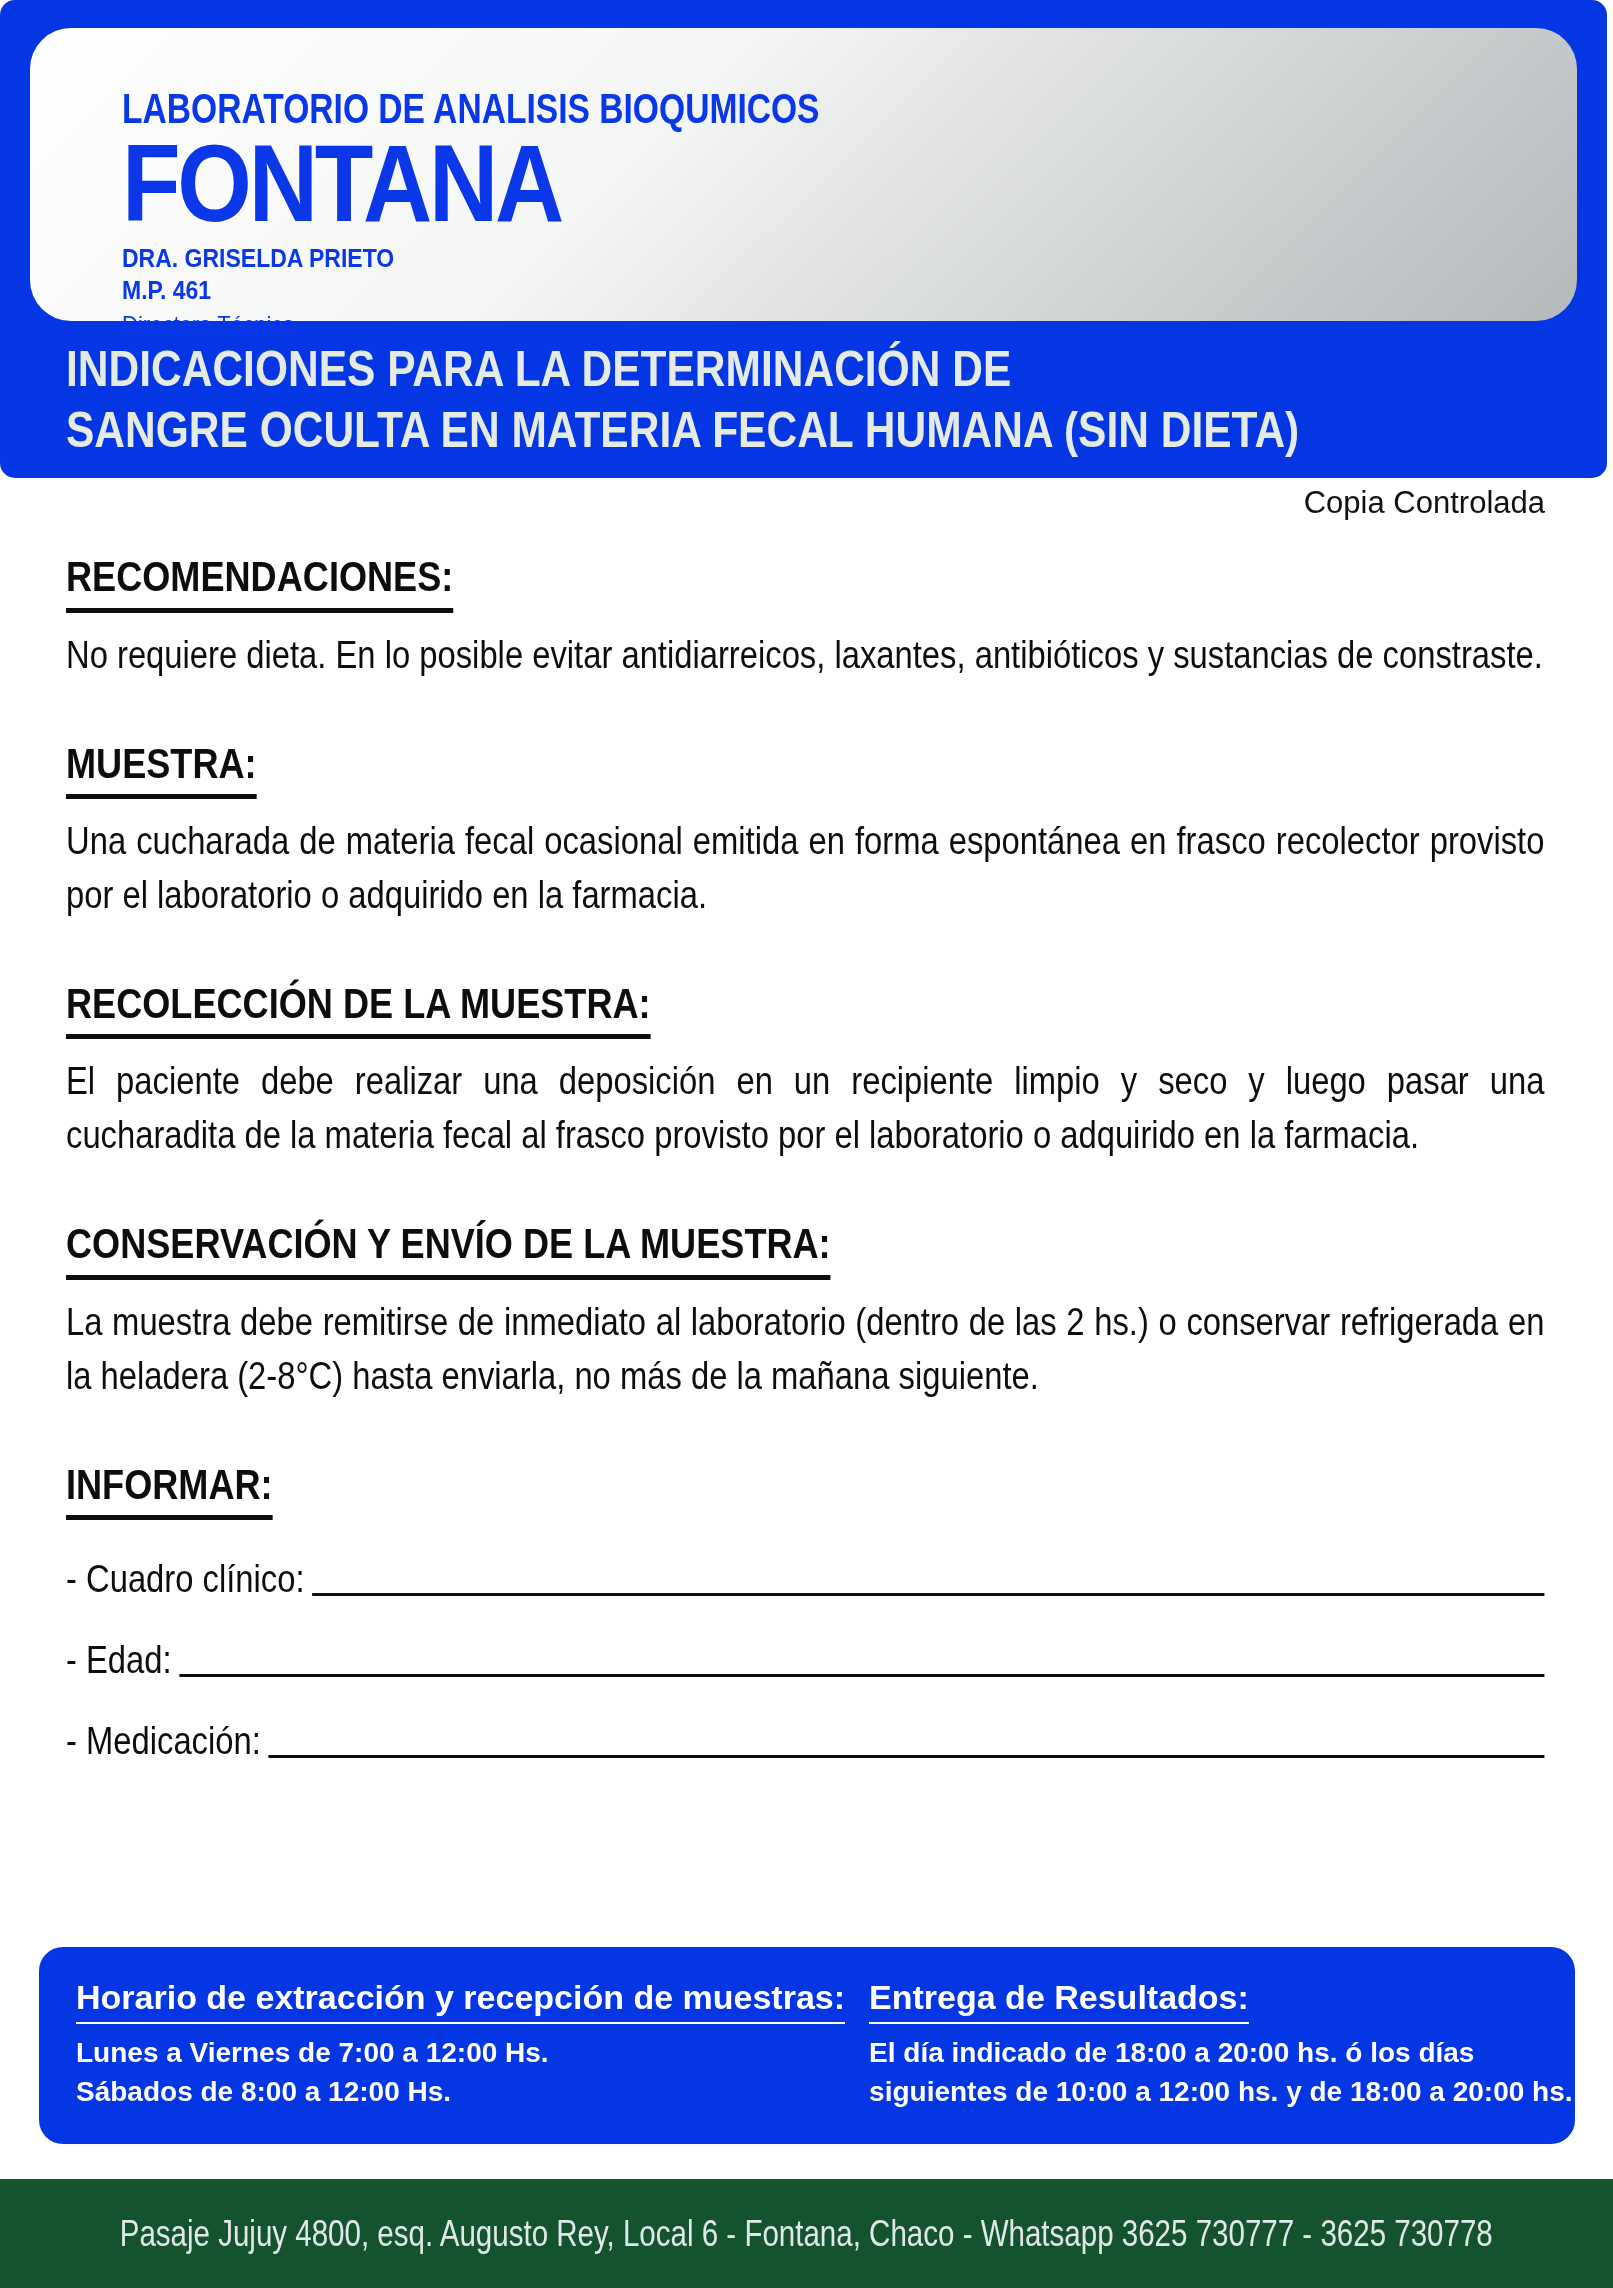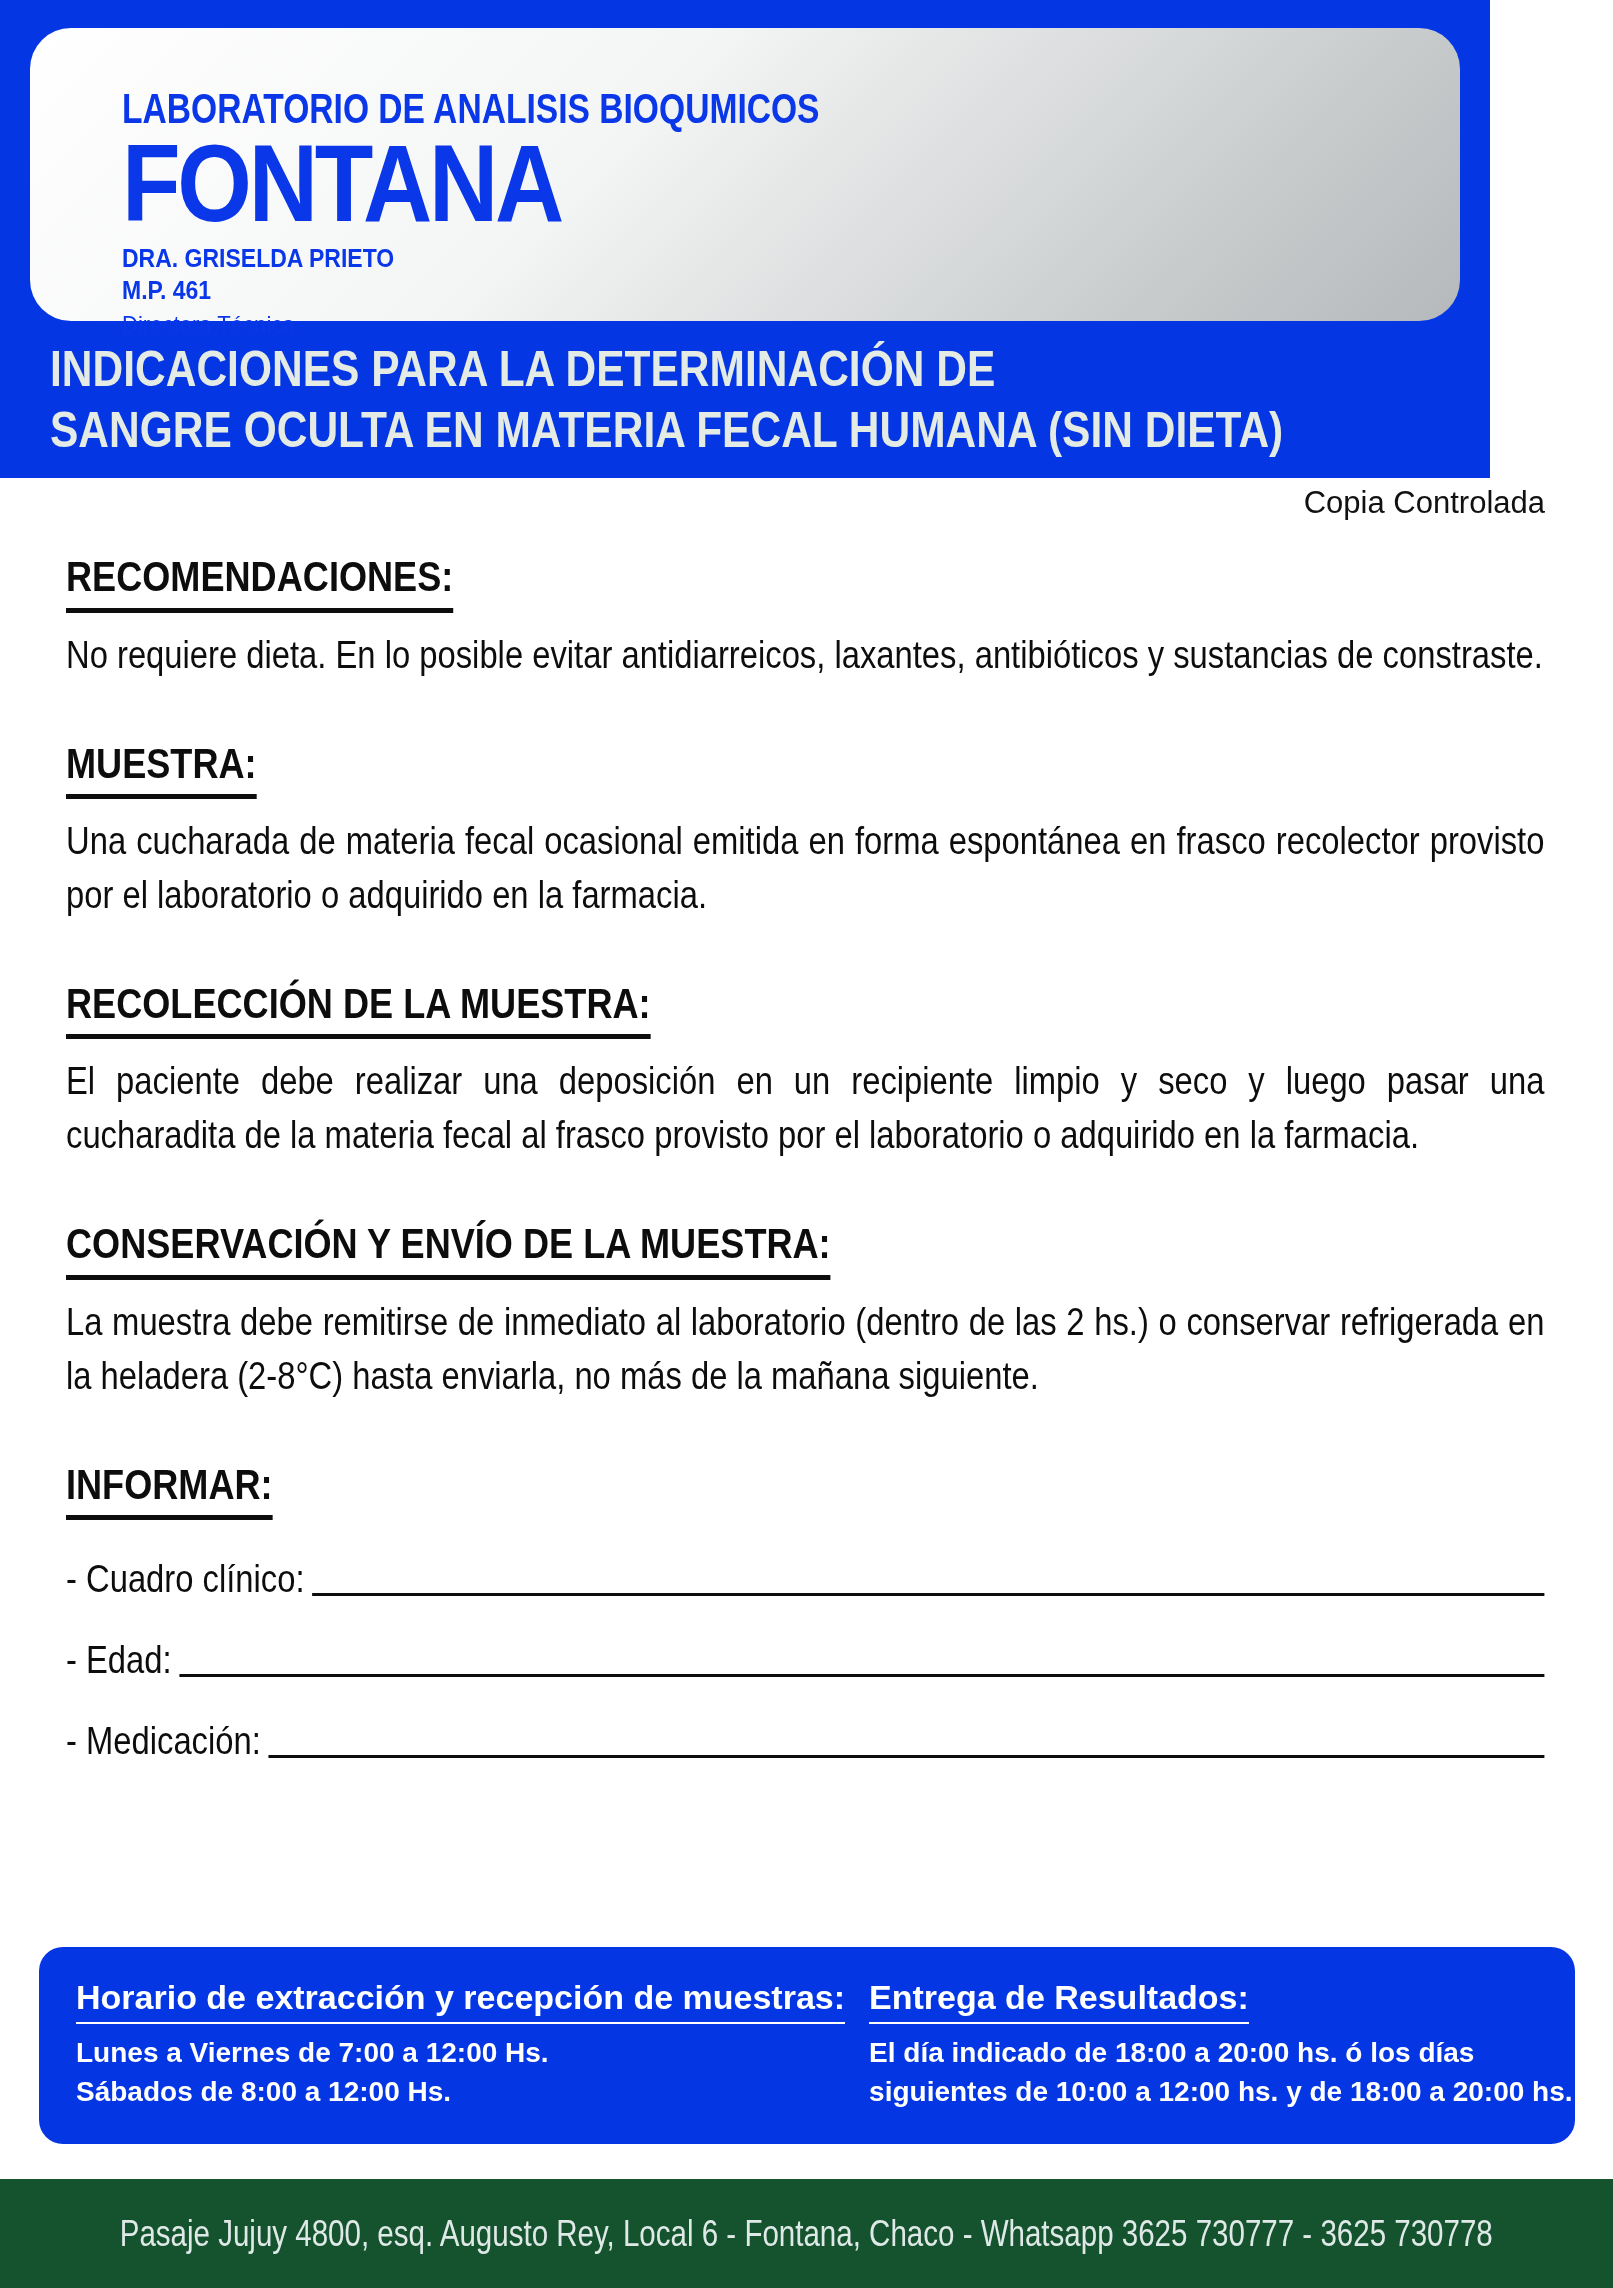--- a/index.html
+++ b/index.html
@@ -7,22 +7,23 @@
   .page {
     position:relative;
     width:1613px; height:2289px;
     background:#ffffff;
     font-family:"Liberation Sans", sans-serif;
     overflow:hidden;
   }
 
   
   .top-blue {
-    position:absolute; top:0; left:0; width:1490px; height:478px;
+    position:absolute; top:0; left:0; width:1607px; height:478px;
     background:#0536e4;
+    border-radius:15px;
   }
   .header-card {
     position:absolute; top:28px; left:30px; right:30px; height:293px;
     border-radius:41px;
     background:linear-gradient(135deg,#ffffff 0%,#f4f5f5 40%,#c9cccd 80%,#b6b9bb 100%);
   }
   .brand { position:absolute; left:92px; top:57px; color:#0a37e8; }
   .lab-name {
     font-size:42px; font-weight:bold; letter-spacing:0;
     transform:scaleX(0.80); transform-origin:left top; white-space:nowrap;
@@ -37,21 +38,21 @@
   .directora { margin-top:5.5px; font-size:24px; font-weight:normal; transform:scaleX(0.92); transform-origin:left top; white-space:nowrap;}
 
   .doc-meta { position:absolute; right:65px; top:85px; text-align:right; color:#0d0d0d; }
   .ip-code { font-size:57px; font-weight:bold; letter-spacing:0; }
   .doc-type { font-size:40px; font-weight:bold; margin-top:5.5px; }
   .validity { font-size:28px; margin-top:14.8px; transform:scaleX(0.84); transform-origin:right top; white-space:nowrap; }
 
   .title-band {
     position:absolute; left:0; right:0; top:321px; height:157px;
     display:flex; flex-direction:column; justify-content:center;
-    padding-left:50px;
+    padding-left:66px;
   }
   .title-line {
     color:#e4ebe5; font-weight:bold; font-size:50px; line-height:61px;
     transform:scaleX(0.85); transform-origin:left center; white-space:nowrap;
   }
 
   
   .content { position:absolute; top:478px; left:66px; right:68px; }
   .copia { text-align:right; font-size:31px; color:#111; margin-top:7.4px; }
 

